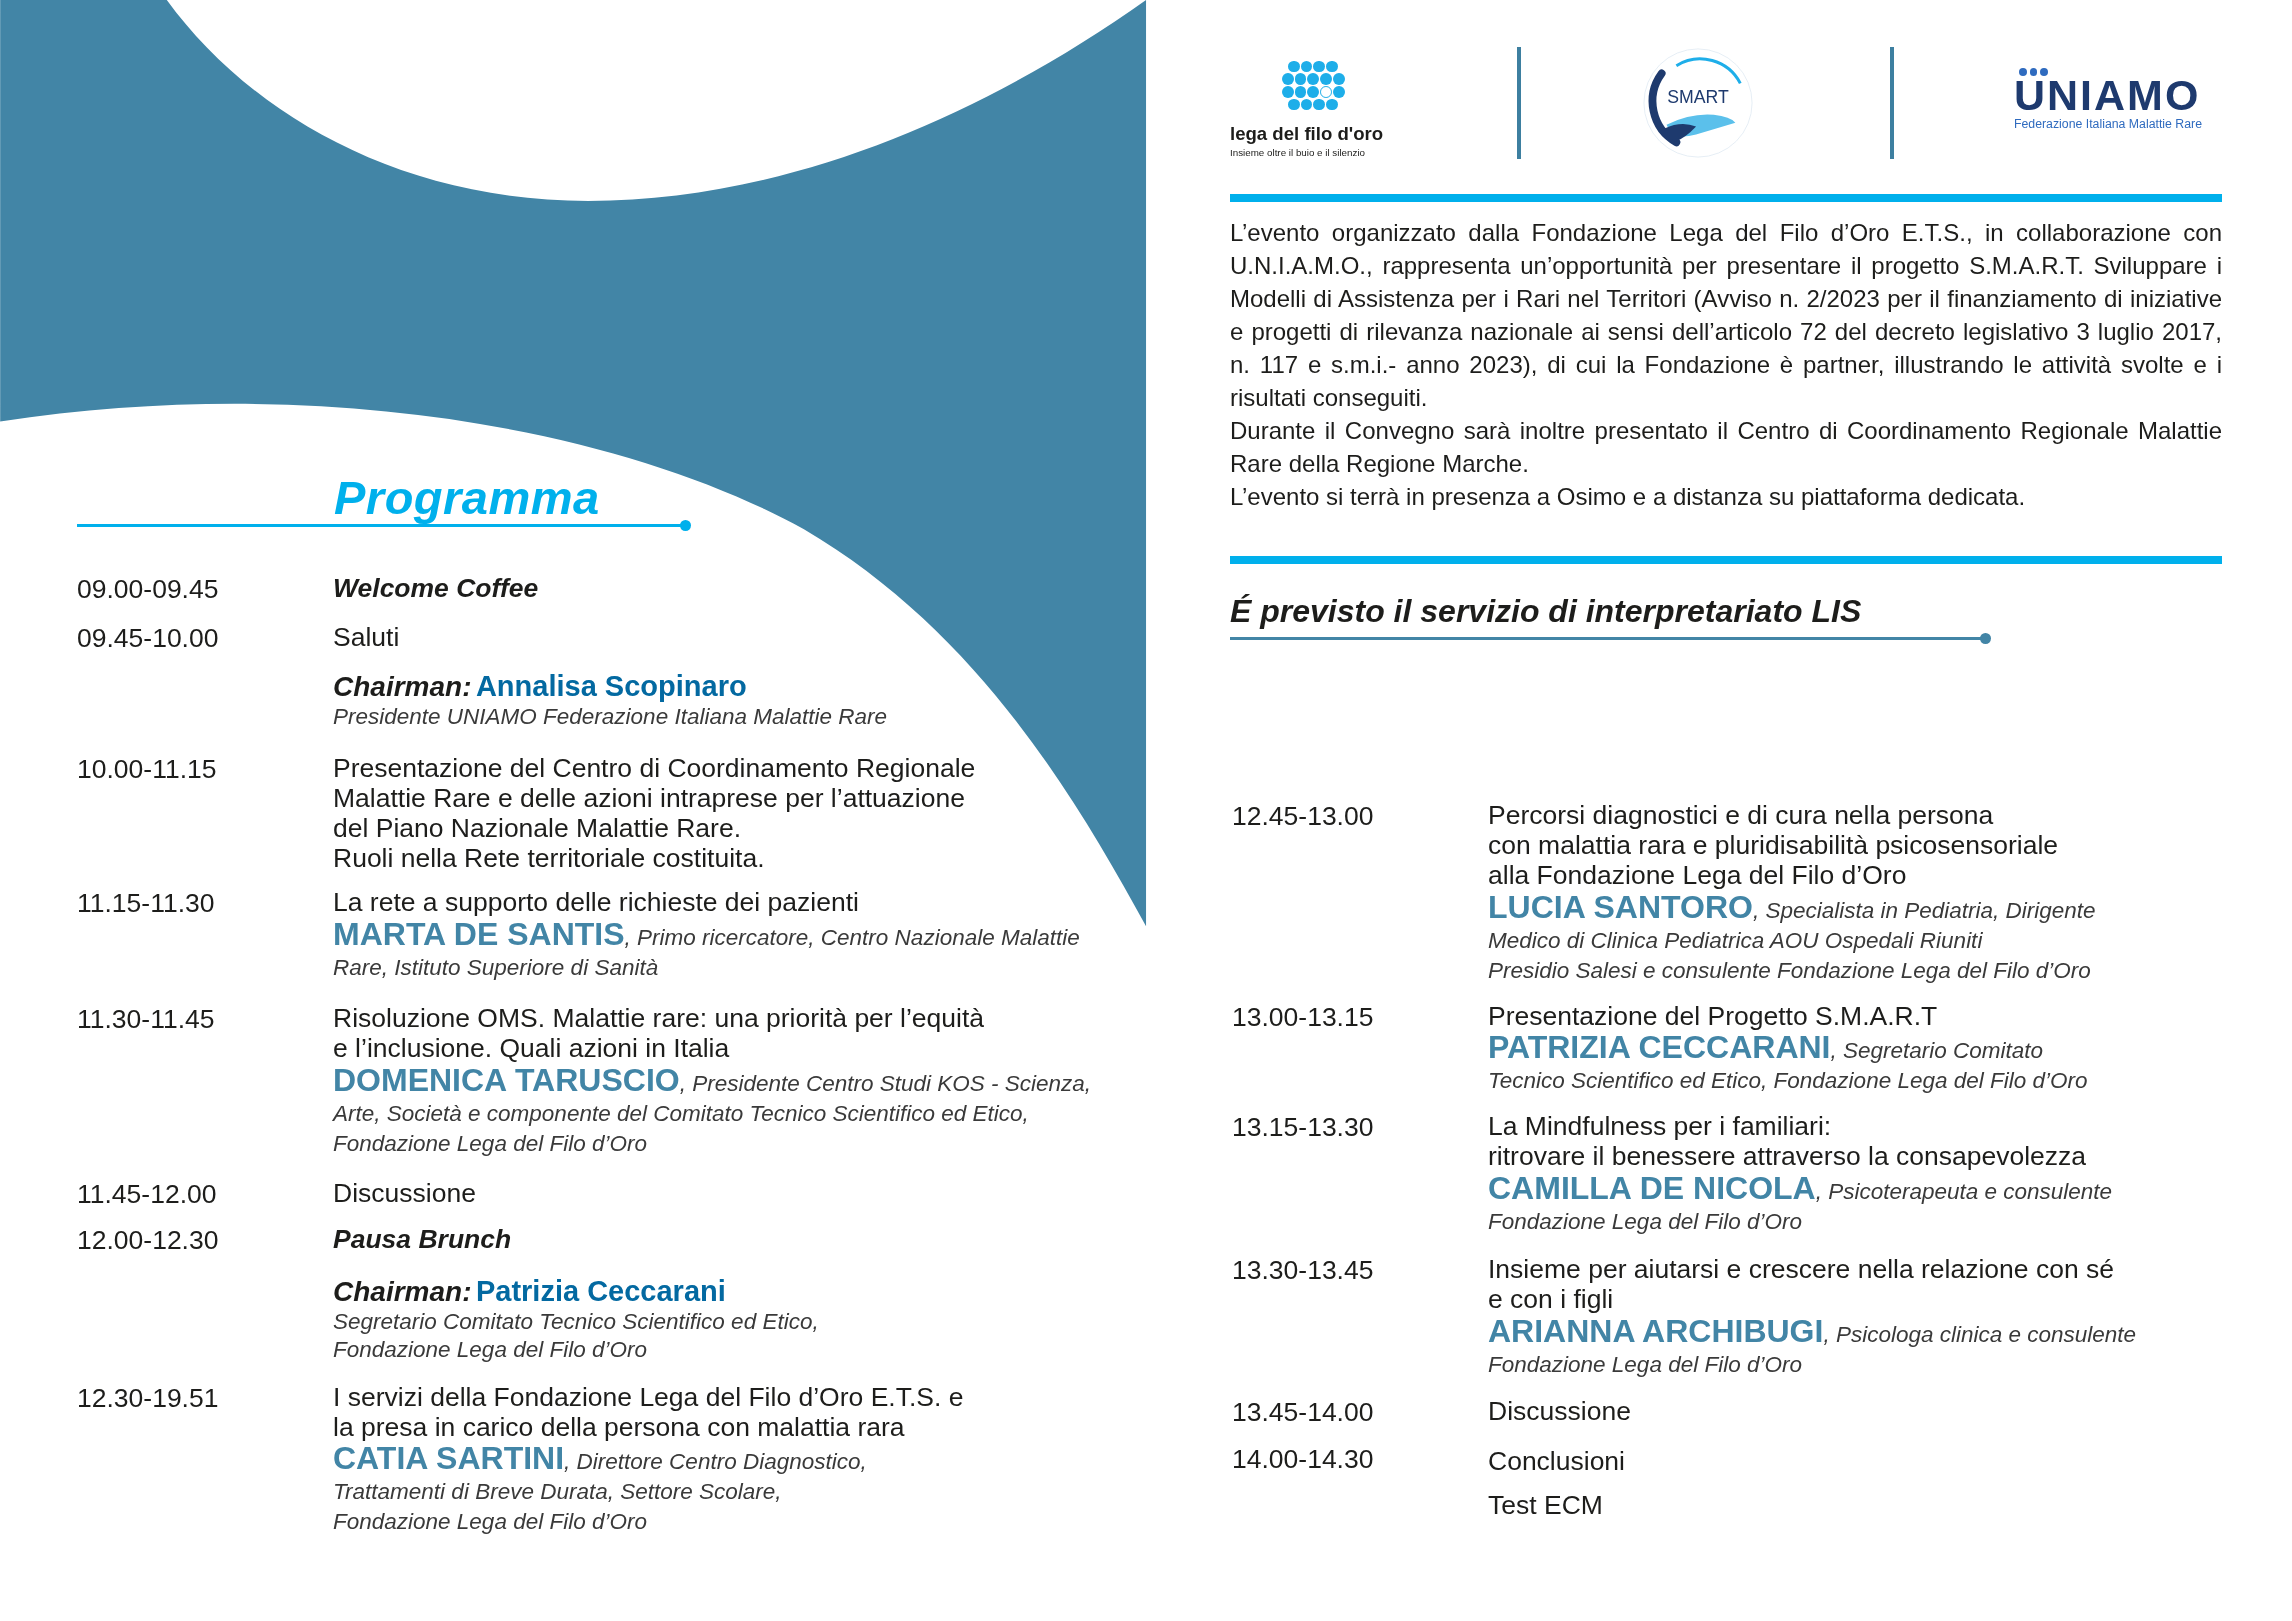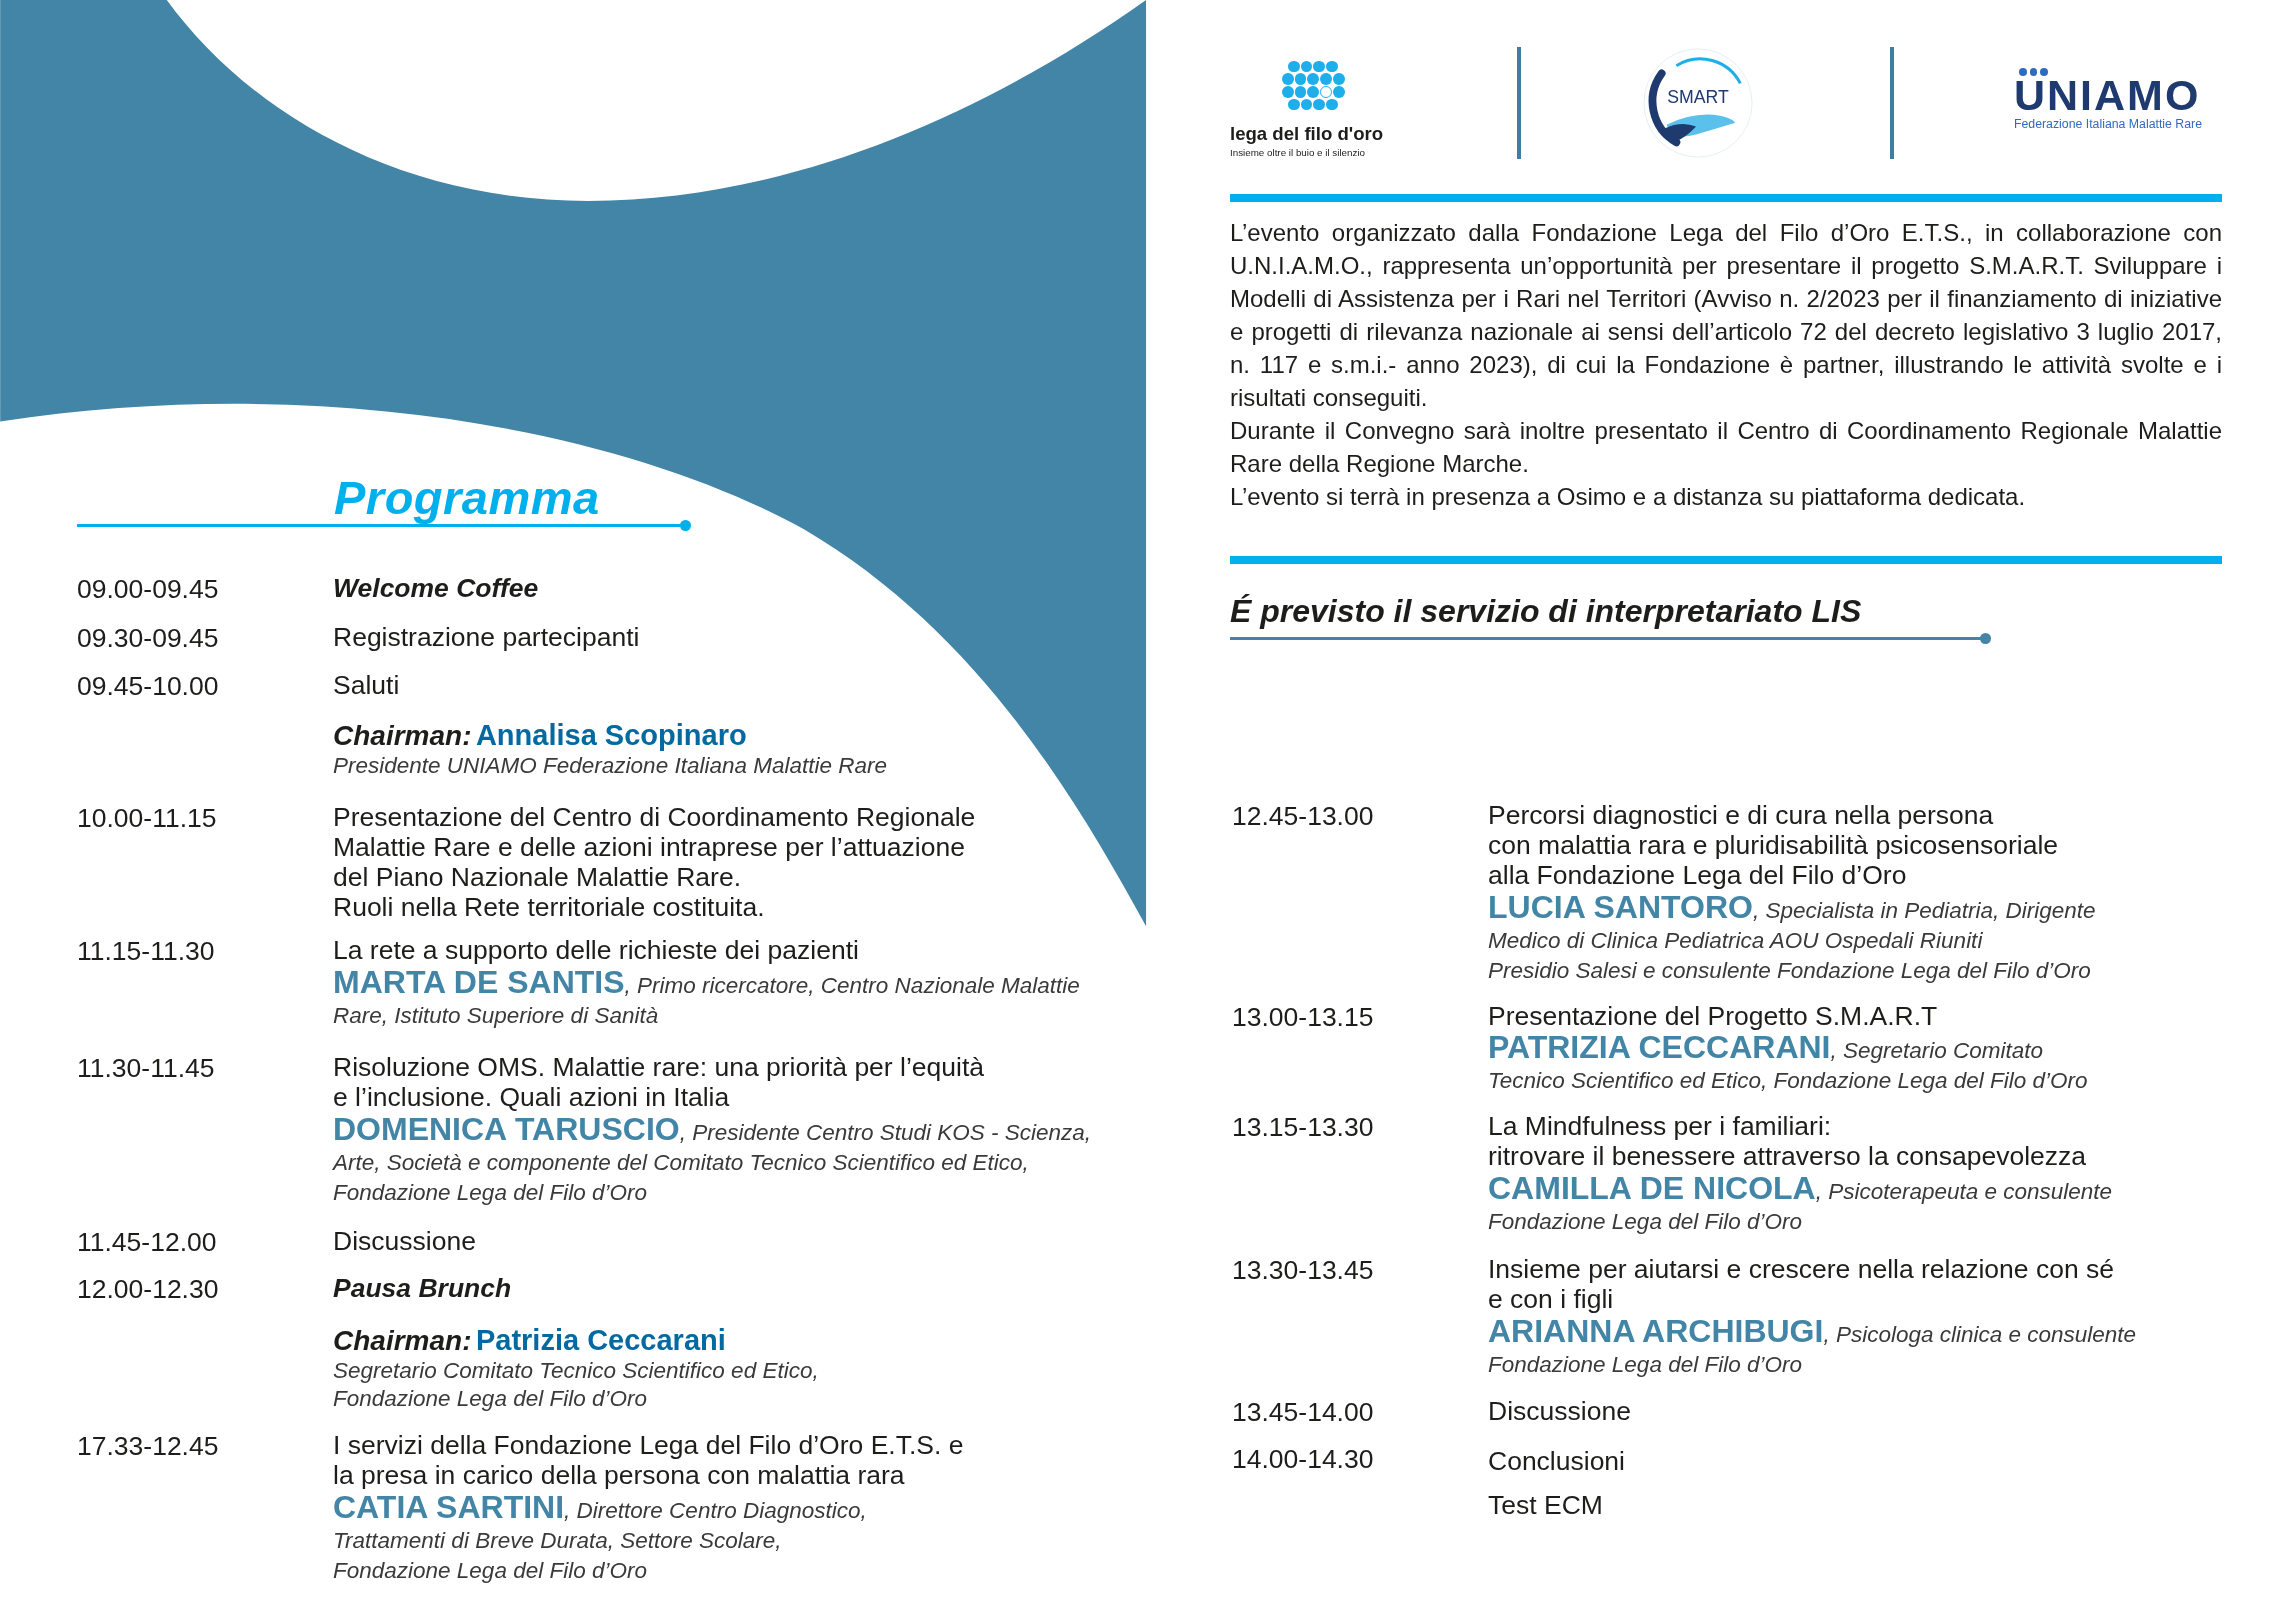--- a/index.html
+++ b/index.html
@@ -72,26 +72,20 @@
 </div>
 
 <div class="agenda left" id="agenda-left">
     <div class="item" style="margin-bottom: 15.7px;">
       <div class="time">09.00-09.45</div>
       <div class="body">
         <div class="title italic-bold">Welcome Coffee</div>
       </div>
     </div>
     <div class="item" style="margin-bottom: 15.7px;">
-      <div class="time">09.30-09.45</div>
-      <div class="body">
-        <div class="title">Registrazione partecipanti</div>
-      </div>
-    </div>
-    <div class="item" style="margin-bottom: 15.7px;">
       <div class="time">09.45-10.00</div>
       <div class="body">
         <div class="title">Saluti</div>
       </div>
     </div>
     <div class="item" style="margin-bottom: 21.6px;">
       <div class="time"></div>
       <div class="body">
         <div class="chair"><span class="label">Chairman:</span> <span class="cname">Annalisa Scopinaro</span><span class="role" style="white-space:pre-line">Presidente UNIAMO Federazione Italiana Malattie Rare</span></div>
       </div>
@@ -133,21 +127,21 @@
       </div>
     </div>
     <div class="item" style="margin-bottom: 17.6px;">
       <div class="time"></div>
       <div class="body">
         <div class="chair"><span class="label">Chairman:</span> <span class="cname">Patrizia Ceccarani</span><span class="role" style="white-space:pre-line">Segretario Comitato Tecnico Scientifico ed Etico,
 Fondazione Lega del Filo d’Oro</span></div>
       </div>
     </div>
     <div class="item" style="margin-bottom: 0px;">
-      <div class="time">17.33-12.45</div>
+      <div class="time">12.30-19.51</div>
       <div class="body">
         <div class="title">I servizi della Fondazione Lega del Filo d’Oro E.T.S. e
 la presa in carico della persona con malattia rara</div>
         <div class="speaker" style="white-space: pre-line;"><span class="name">CATIA SARTINI</span><span class="role">, Direttore Centro Diagnostico,
 Trattamenti di Breve Durata, Settore Scolare,
 Fondazione Lega del Filo d’Oro</span></div>
       </div>
     </div>
   </div>
 

